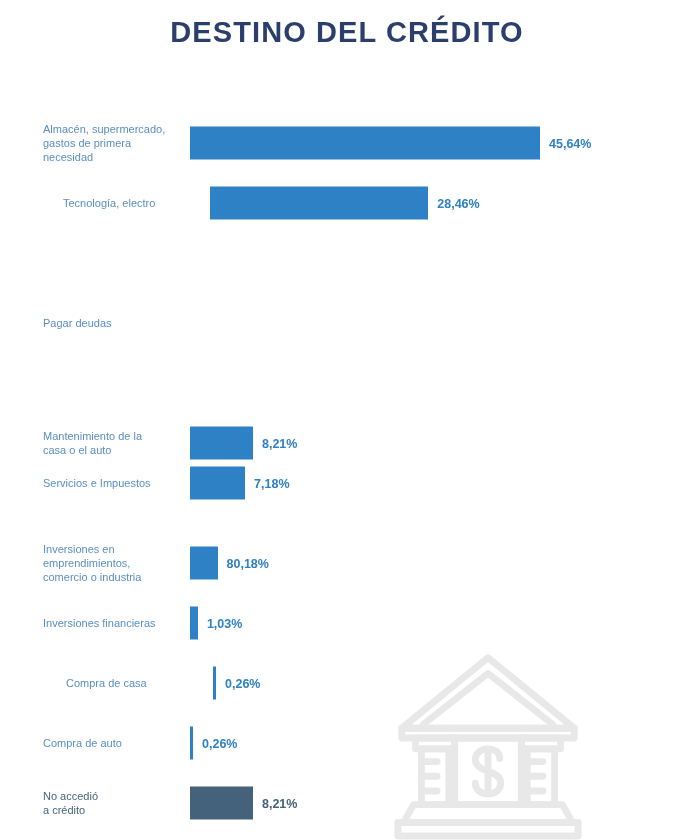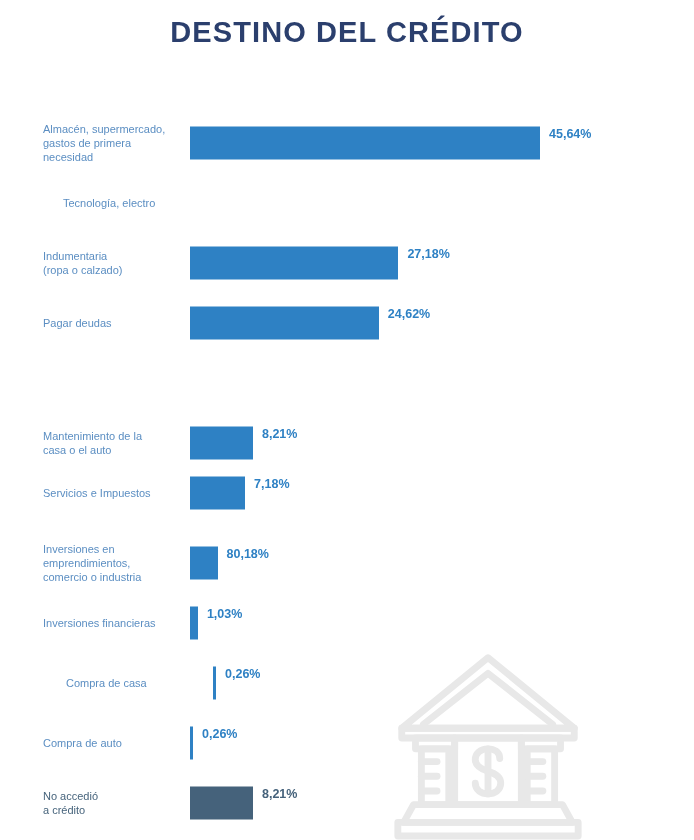--- a/index.html
+++ b/index.html
@@ -77,21 +77,21 @@
 
   .bar-row.alt .cat-label { color: #47647c; }
 
   .bar-track {
     position: absolute;
     left: 190px;
     top: 50%;
     transform: translateY(-50%);
     height: 33px;
     display: flex;
-    align-items: flex-start;
+    align-items: center;
   }
 
   .bar {
     height: 33px;
     background: #2e81c4;
     flex: 0 0 auto;
   }
 
   .bar-row.alt .bar { background: #45627b; }
 
@@ -155,45 +155,37 @@
         <div class="cat-label">Almacén, supermercado,
 gastos de primera
 necesidad</div>
         <div class="bar-track">
           <div class="bar" style="width: 350px;"></div>
           <div class="bar-value">45,64%</div>
         </div>
       </div>
       <div class="bar-row" style="top: 63px; margin-left: 20px;">
         <div class="cat-label">Tecnología, electro</div>
-      </div>
-      <div class="bar-row" style="top: 123px;">
-        <div class="cat-label">Indumentaria
-(ropa o calzado)</div>
-        <div class="bar-track">
-          <div class="bar" style="width: 208.436px;"></div>
-          <div class="bar-value">27,18%</div>
+        <div class="bar-track">
+          <div class="bar" style="width: 218.252px;"></div>
+          <div class="bar-value">28,46%</div>
         </div>
       </div>
       <div class="bar-row" style="top: 183px;">
         <div class="cat-label">Pagar deudas</div>
-        <div class="bar-track">
-          <div class="bar" style="width: 188.804px;"></div>
-          <div class="bar-value">24,62%</div>
-        </div>
       </div>
       <div class="bar-row" style="top: 303px;">
         <div class="cat-label">Mantenimiento de la
 casa o el auto</div>
         <div class="bar-track">
           <div class="bar" style="width: 62.9601px;"></div>
           <div class="bar-value">8,21%</div>
         </div>
       </div>
-      <div class="bar-row" style="top: 353px;">
+      <div class="bar-row" style="top: 343px;">
         <div class="cat-label">Servicios e Impuestos</div>
         <div class="bar-track">
           <div class="bar" style="width: 55.0613px;"></div>
           <div class="bar-value">7,18%</div>
         </div>
       </div>
       <div class="bar-row" style="top: 423px;">
         <div class="cat-label">Inversiones en
 emprendimientos,
 comercio o industria</div>

